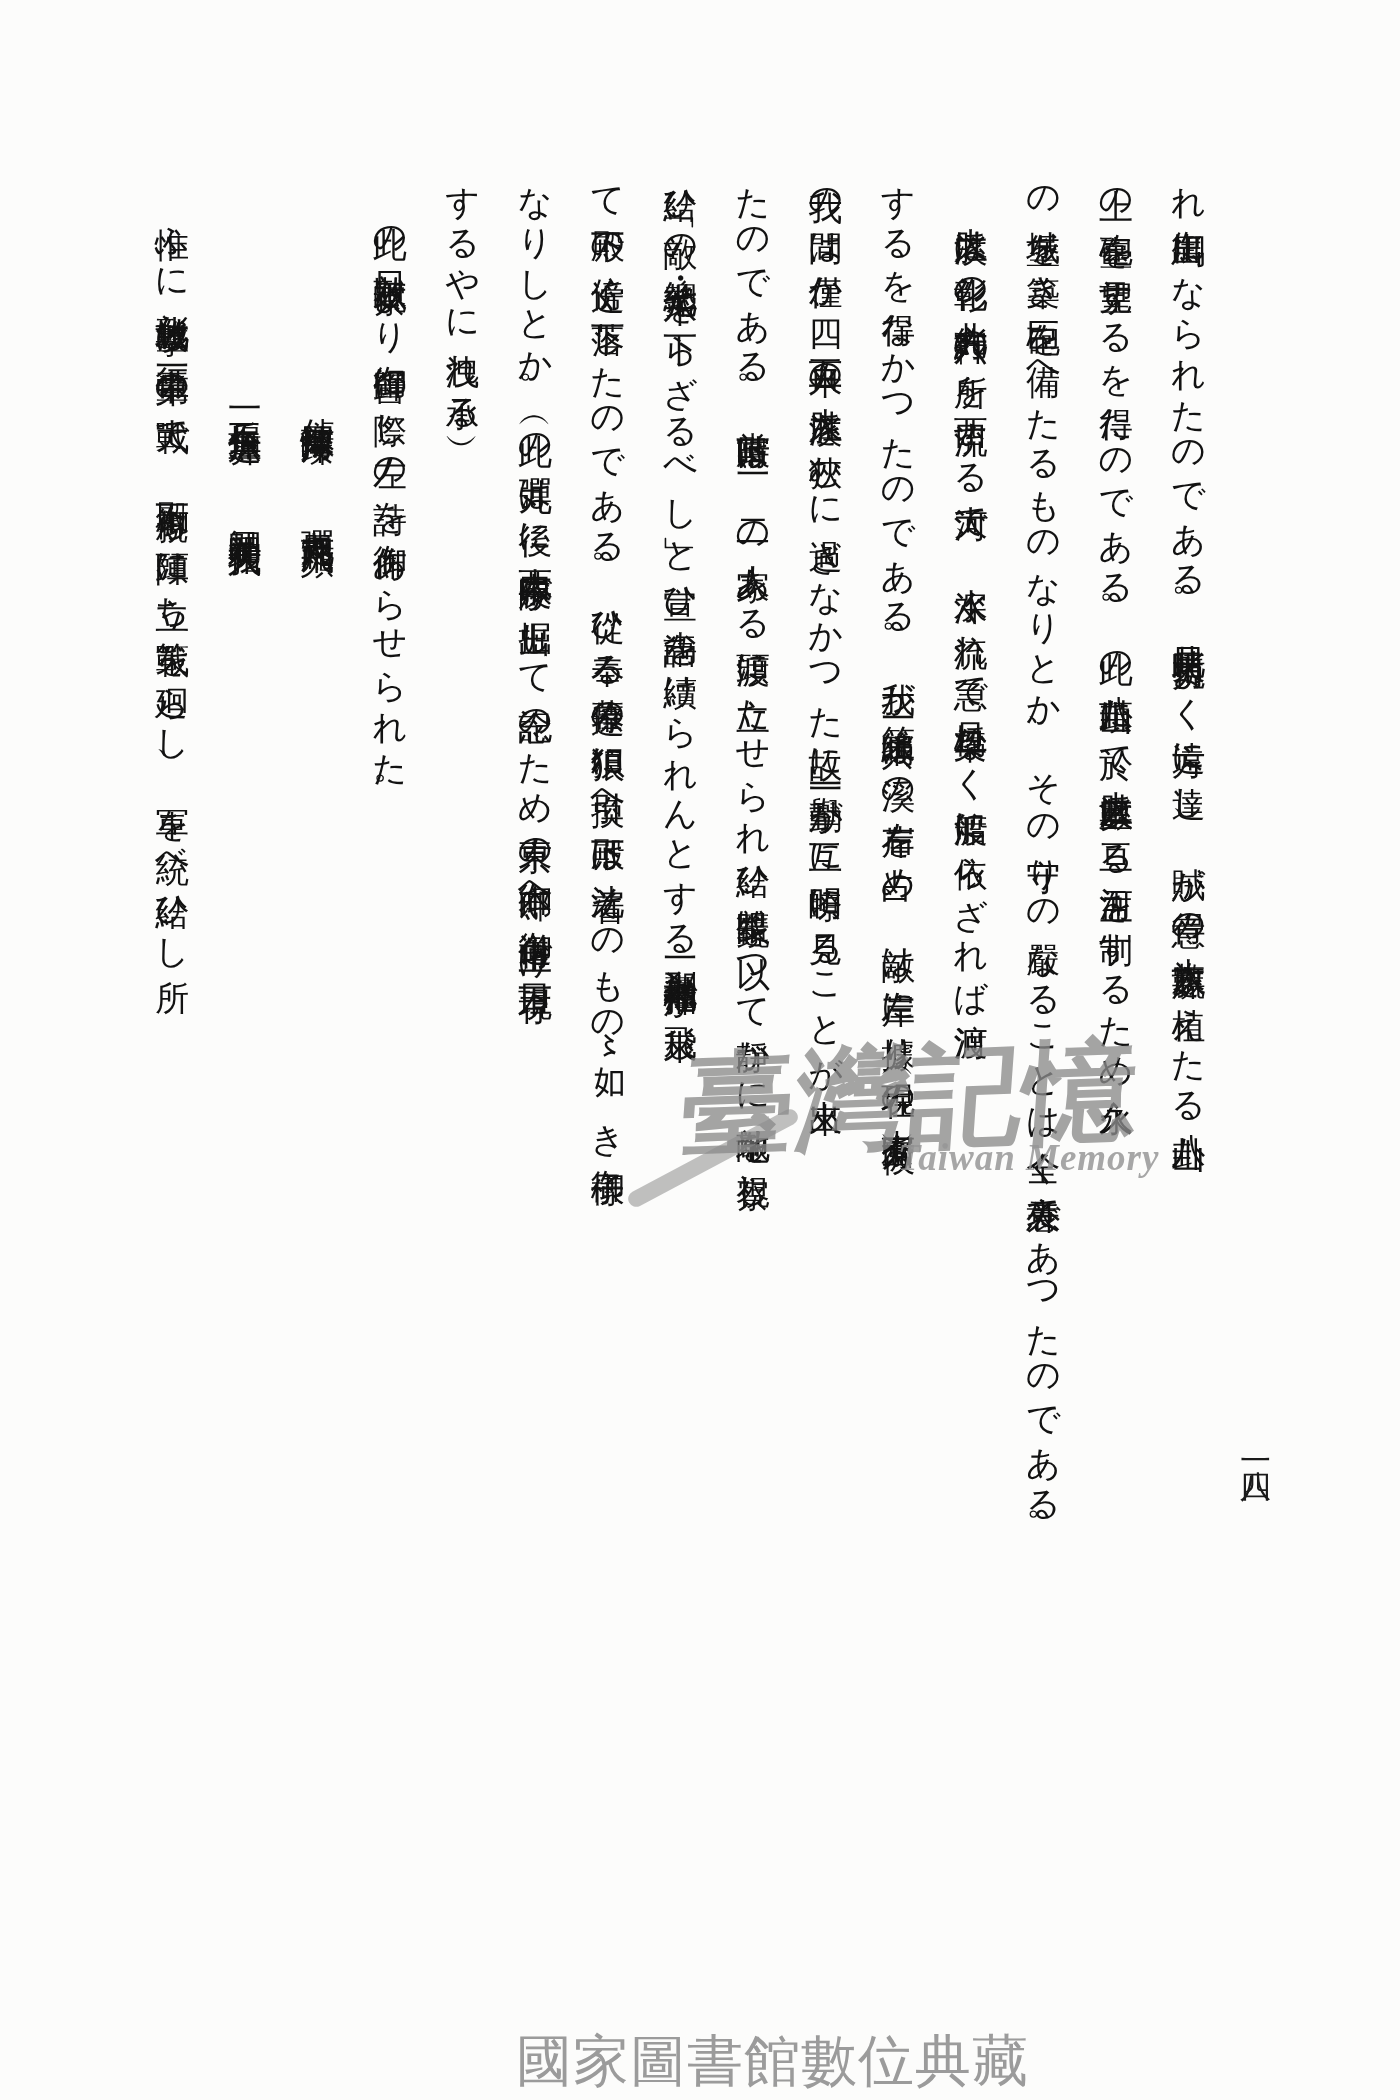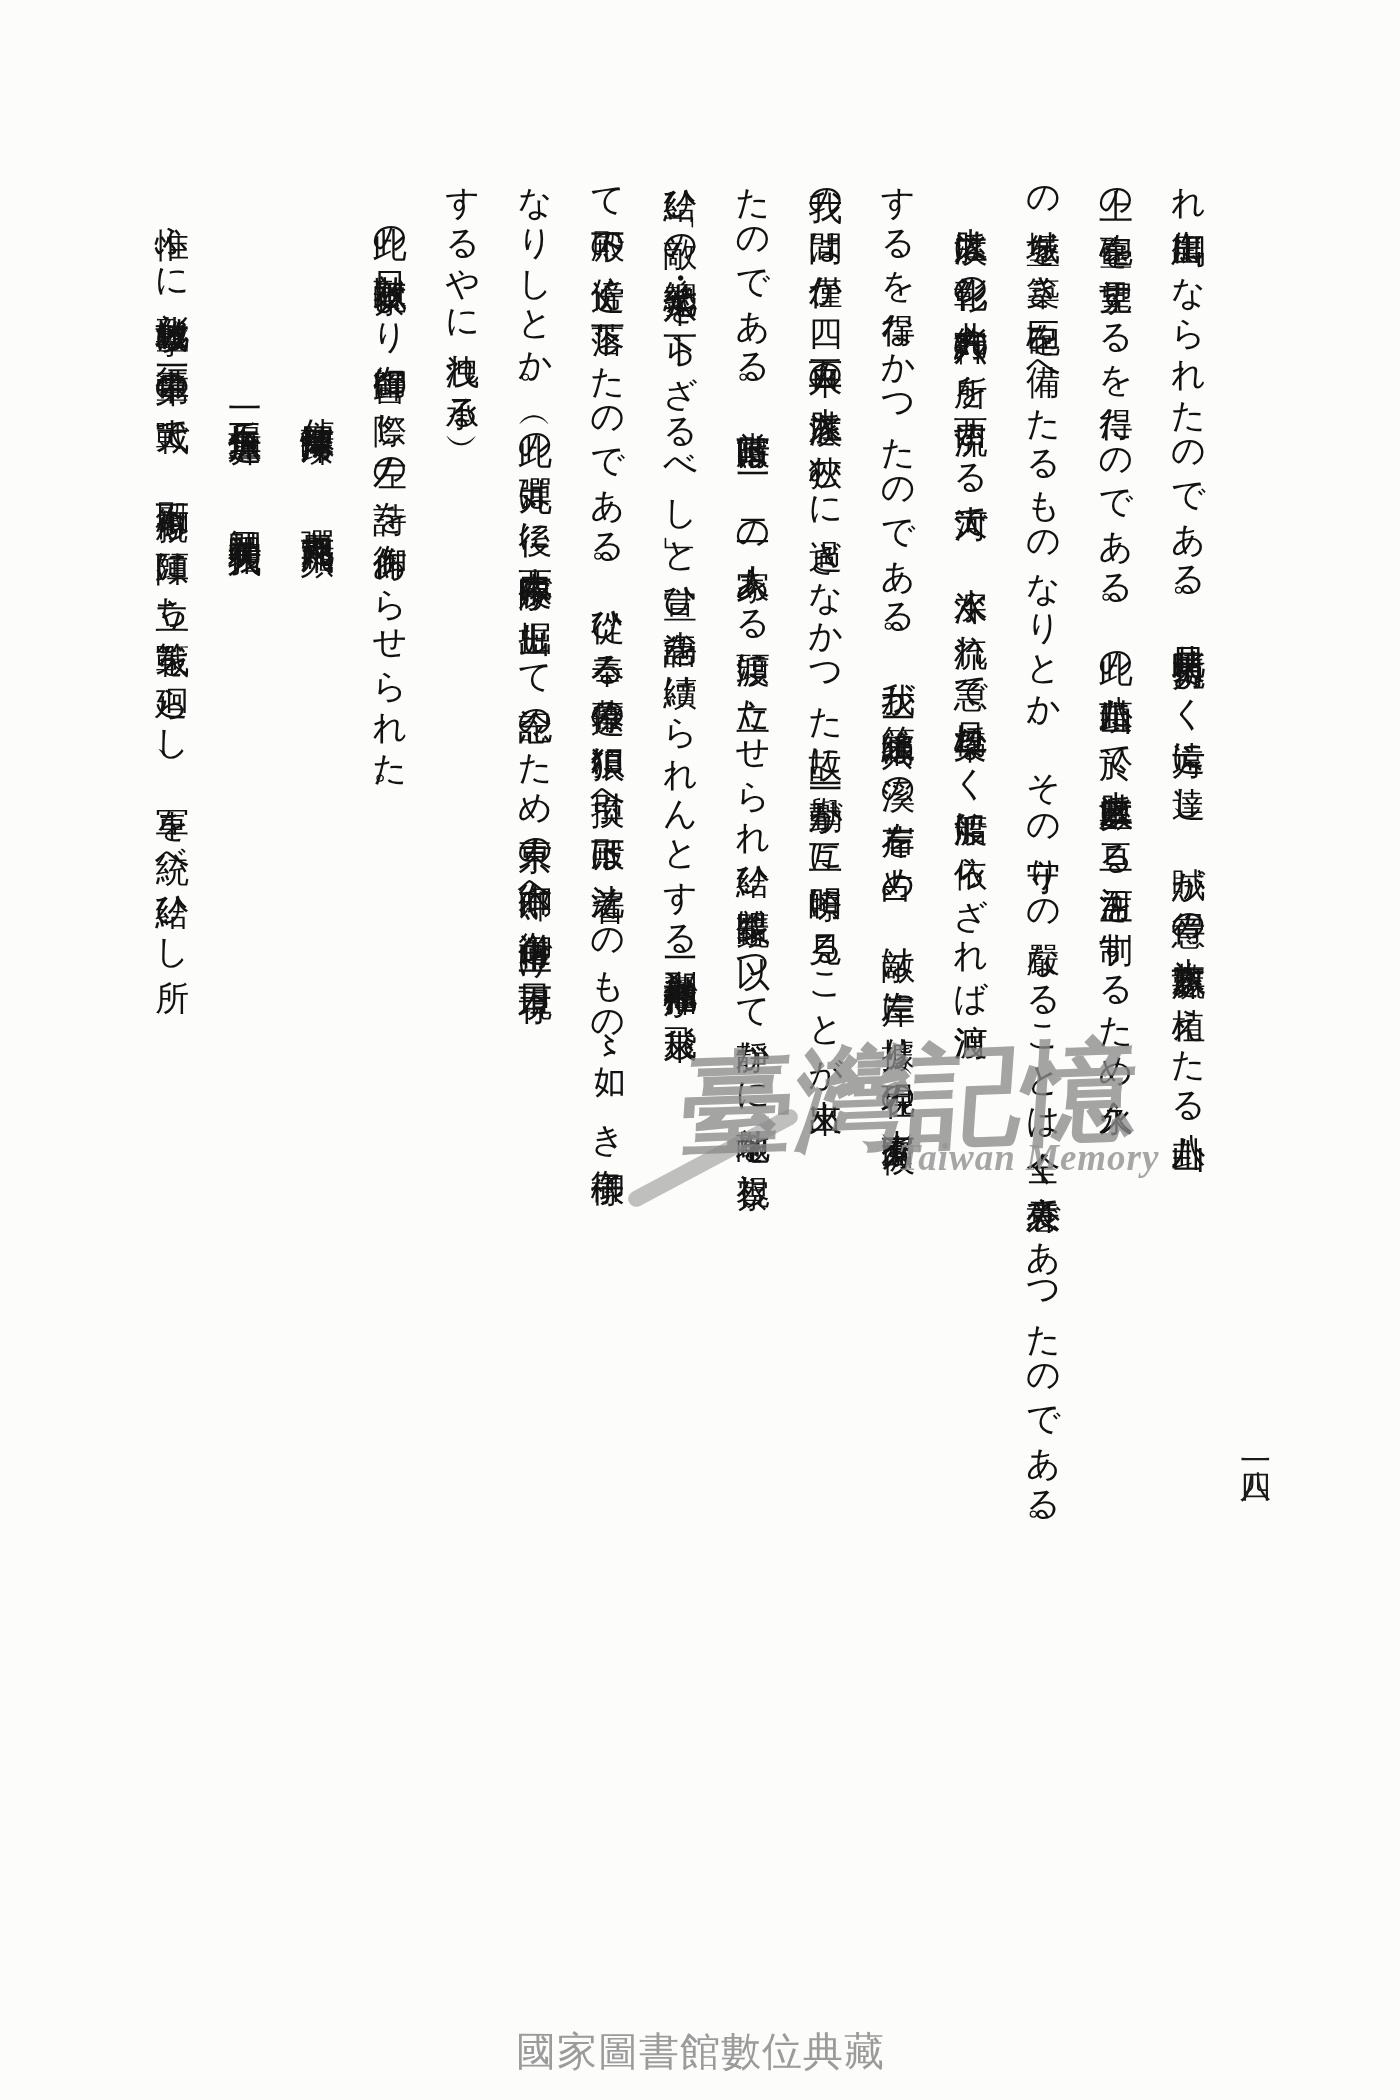--- a/index.html
+++ b/index.html
@@ -91,21 +91,21 @@
     border-radius: 8px;
     transform: rotate(-28deg);
     z-index: 3;
     pointer-events: none;
   }
   
   .footer-caption {
     position: absolute;
     top: 2024px;
     left: 516px;
-    font-size: 40px;
+    font-size: 56px;
     letter-spacing: 1px;
     color: #9b9b9b;
     z-index: 2;
     font-family: "Liberation Sans", sans-serif;
   }
 </style>
 </head>
 <body>
 
 <div class="page">

